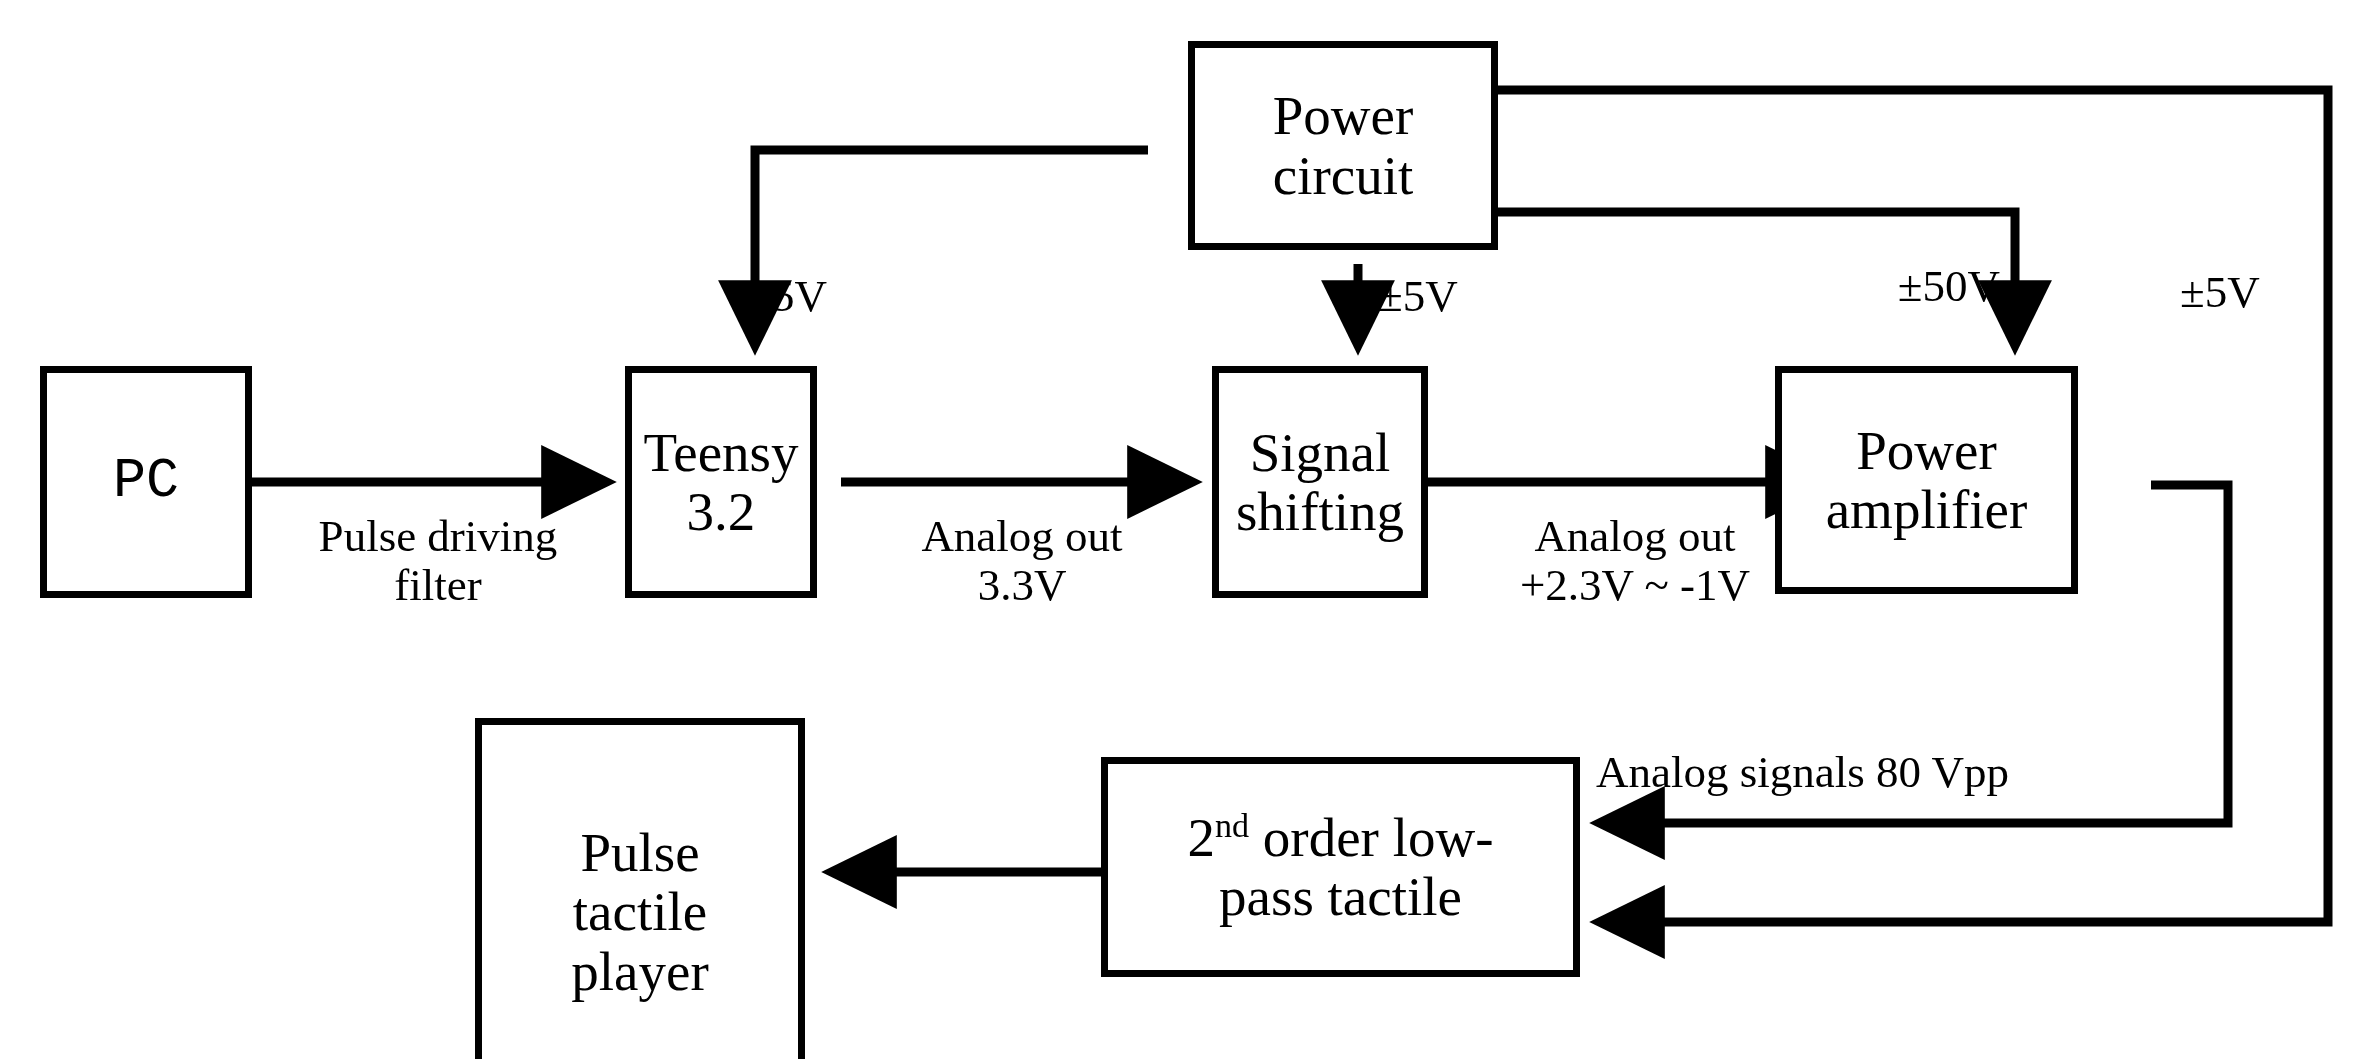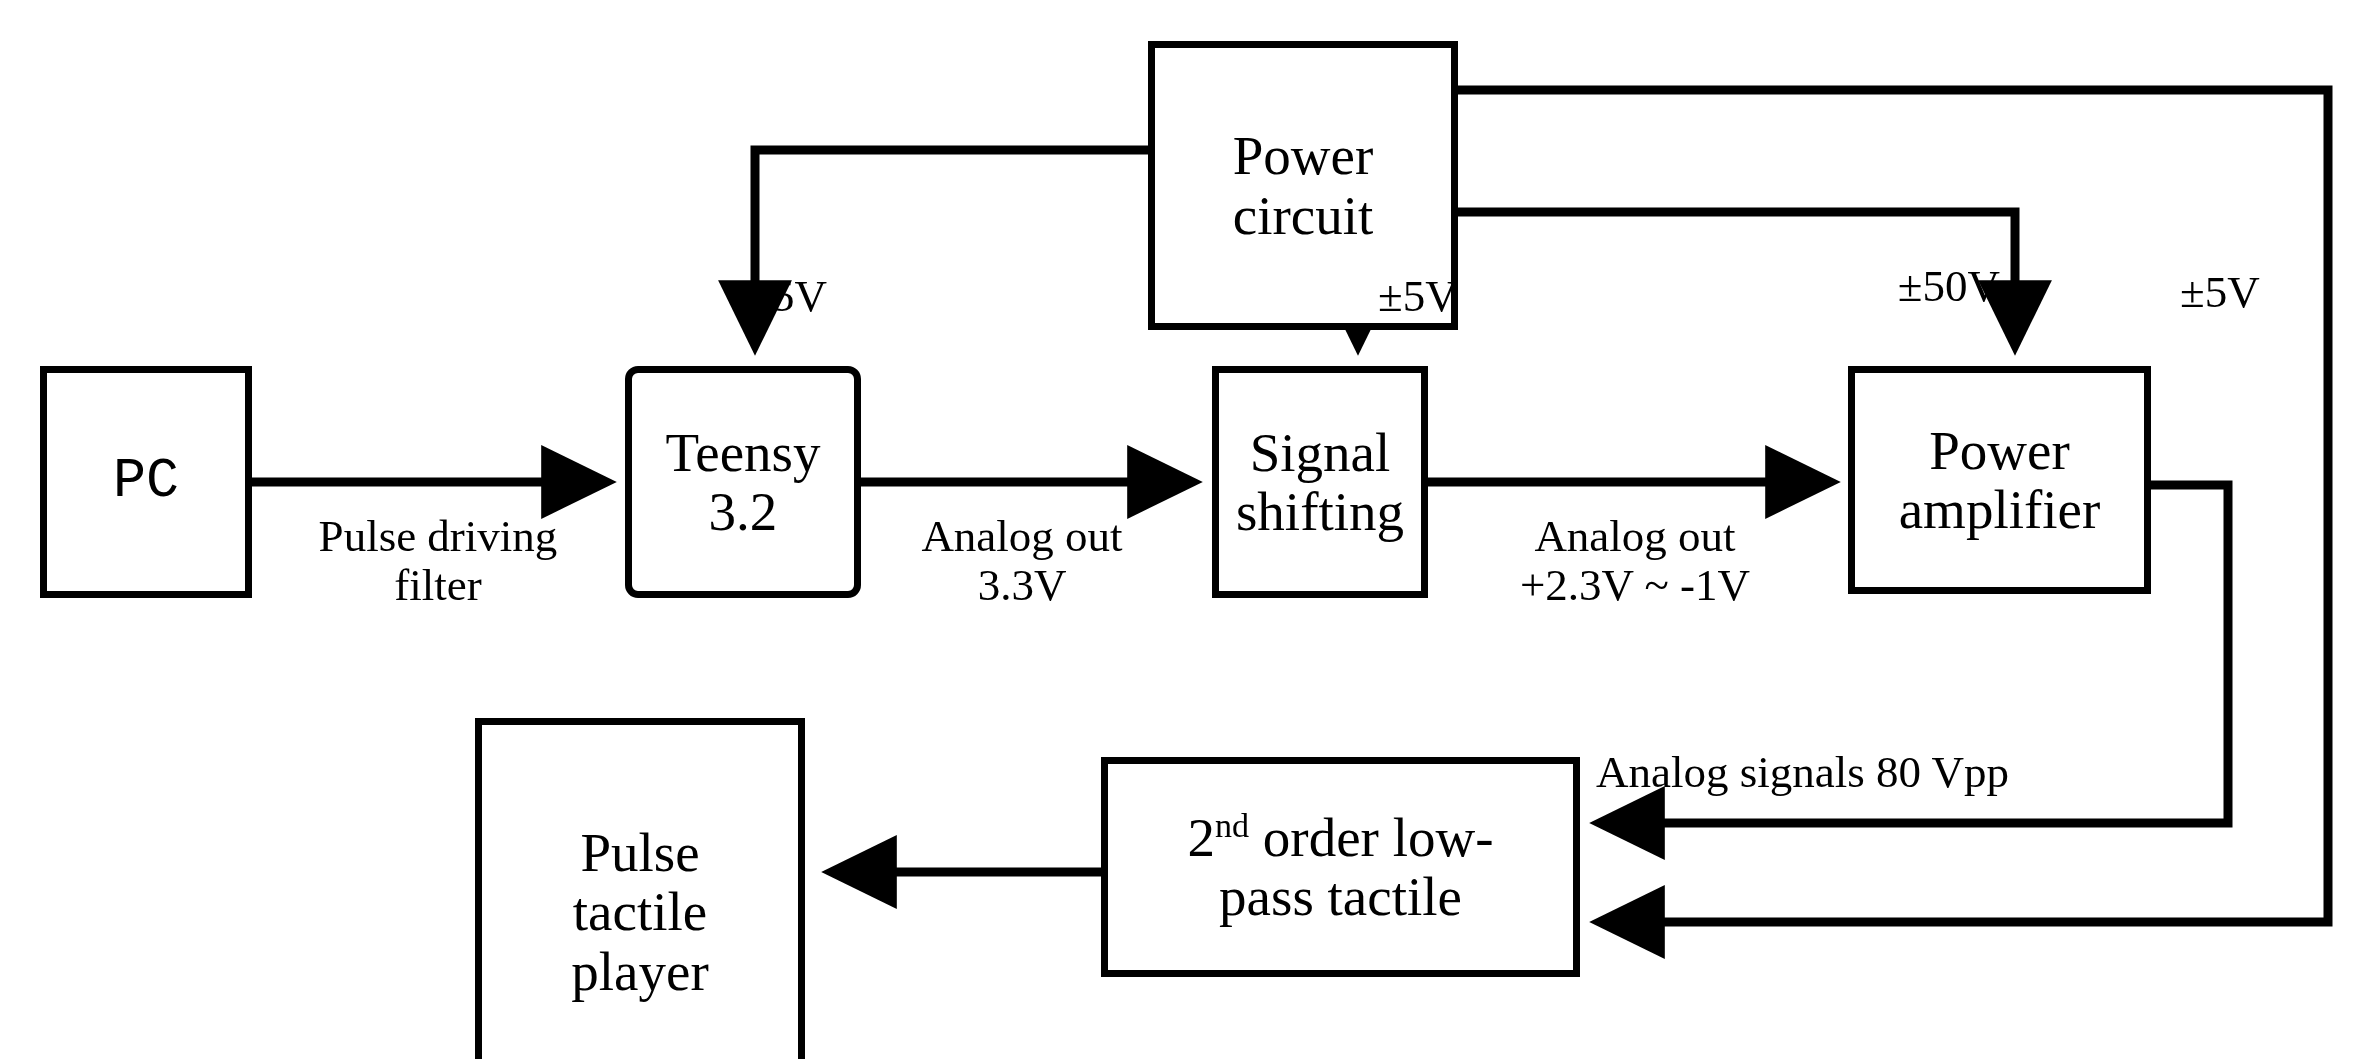--- a/index.html
+++ b/index.html
@@ -73,36 +73,36 @@
       <path d="M2151,485 L2228,485 L2228,823 L1600,823" marker-end="url(#arrowR)"></path>
 
       <path d="M1101,872 L832,872" marker-end="url(#arrowR)"></path>
     </g>
   </svg>
 
   <div class="nodebox" style="left:40px;top:366px;width:212px;height:232px;font-family:Liberation Mono, monospace;">
     <span class="lbl">PC</span>
   </div>
 
-  <div class="nodebox" style="left:625px;top:366px;width:236px;height:232px;border-radius:13px;">
+  <div class="nodebox" style="left:625px;top:366px;width:192px;height:232px;">
     <span class="lbl">Teensy
 3.2</span>
   </div>
 
   <div class="nodebox" style="left:1212px;top:366px;width:216px;height:232px;">
     <span class="lbl">Signal
 shifting</span>
   </div>
 
-  <div class="nodebox" style="left:1848px;top:366px;width:303px;height:228px;">
+  <div class="nodebox" style="left:1775px;top:366px;width:303px;height:228px;">
     <span class="lbl">Power
 amplifier</span>
   </div>
 
-  <div class="nodebox" style="left:1148px;top:41px;width:310px;height:289px;">
+  <div class="nodebox" style="left:1188px;top:41px;width:310px;height:209px;">
     <span class="lbl">Power circuit</span>
   </div>
 
   <div class="nodebox" style="left:1101px;top:757px;width:479px;height:220px;">
     <span class="lbl"><span>2</span><sup>nd</sup><span> order low-
 pass tactile</span></span>
   </div>
 
   <div class="nodebox" style="left:475px;top:718px;width:330px;height:388px;">
     <span class="lbl">Pulse

